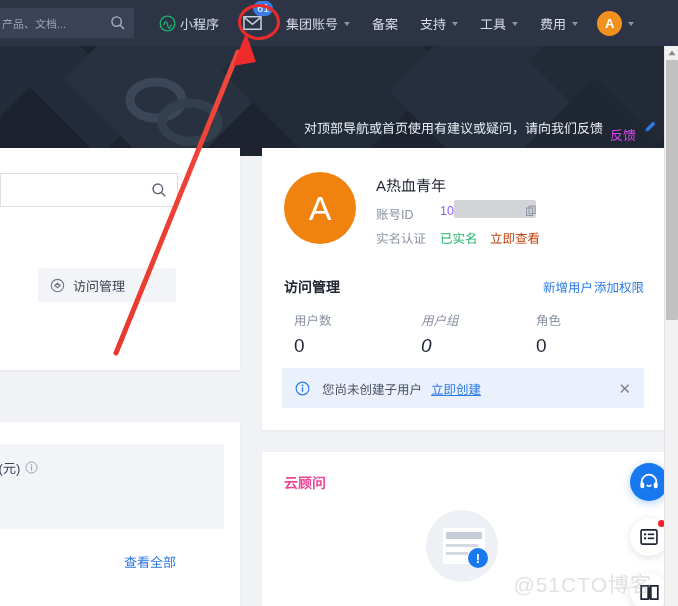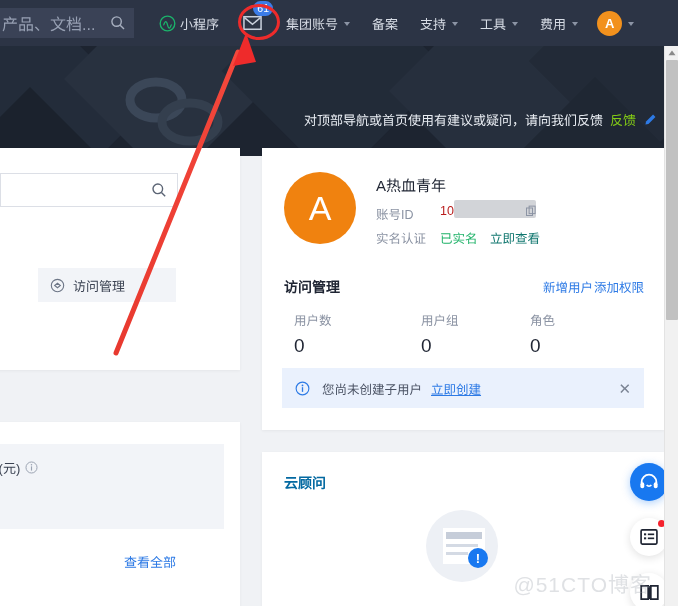--- a/index.html
+++ b/index.html
@@ -19,21 +19,21 @@
     display: flex; align-items: center;
     z-index: 40;
   }
   .search-box {
     width: 142px; height: 30px; margin-left: -8px;
     background: #3a4256;
     display: flex; align-items: center;
     padding: 0 8px 0 10px;
   }
   .search-box .ph {
-    flex: 1; color: #97a0b3; font-size: 16px; white-space: nowrap; overflow: hidden;
+    flex: 1; color: #97a0b3; font-size: 11px; white-space: nowrap; overflow: hidden;
   }
   .search-box .mag { width: 16px; height: 16px; flex: none; }
 
   .nav-items { display: flex; align-items: center; margin-left: 14px; gap: 0; }
   .nav-item {
     display: flex; align-items: center; gap: 4px;
     color: #d7dce5; font-size: 13px; white-space: nowrap;
     padding: 0 11px; height: 46px; cursor: pointer;
     position: relative;
   }
@@ -71,21 +71,21 @@
     position: absolute; top: 46px; left: 0; width: 675px; height: 110px;
     background: #1d2430;
     overflow: hidden;
   }
   .hero-shape { position: absolute; background: #262f3d; }
   .hero-text {
     position: absolute; right: 18px; top: 64px;
     display: flex; align-items: center; gap: 7px;
     color: #e9edf3; font-size: 13px; white-space: nowrap;
   }
-  .hero-text .link { color: #84cc16; cursor: pointer; }
+  .hero-text .link { color: #d946ef; cursor: pointer; margin-top: 15px; }
   .pencil { width: 14px; height: 14px; }
 
   
   .card { position: absolute; background: #fff; box-shadow: 0 1px 3px rgba(0,0,0,.05); }
 
   
   .card-left-top { left: -44px; top: 148px; width: 284px; height: 222px; }
   .l-search {
     position: absolute; left: 44px; top: 25px; width: 178px; height: 34px;
     border: 1px solid #dcdfe6; display: flex; align-items: center; justify-content: flex-end;
@@ -120,47 +120,47 @@
   .card-profile { left: 262px; top: 148px; width: 402px; height: 282px; }
   .avatar-big {
     position: absolute; left: 22px; top: 24px; width: 72px; height: 72px; border-radius: 50%;
     background: #f0820f; color: #fff; font-size: 34px;
     display: flex; align-items: center; justify-content: center;
   }
   .prof-name { position: absolute; left: 114px; top: 26px; font-size: 15px; color: #1f2533; }
   .row-label { position: absolute; color: #8b93a3; font-size: 12.5px; }
   .acct-label { left: 114px; top: 56px; }
   .real-label { left: 114px; top: 80px; }
-  .acct-val { position: absolute; left: 178px; top: 56px; font-size: 12.5px; color: #b91c1c; }
+  .acct-val { position: absolute; left: 178px; top: 56px; font-size: 12.5px; color: #8b5cf6; }
   .acct-redact {
     position: absolute; left: 192px; top: 52px; width: 82px; height: 18px;
     background: #d2d4d8; border-radius: 2px;
   }
   .copy-ico { position: absolute; left: 263px; top: 57px; width: 12px; height: 12px; }
   .verified { position: absolute; left: 178px; top: 80px; font-size: 12.5px; color: #21b36a; }
-  .view-now { position: absolute; left: 228px; top: 80px; font-size: 12.5px; color: #0f766e; cursor: pointer; }
+  .view-now { position: absolute; left: 228px; top: 80px; font-size: 12.5px; color: #c2410c; cursor: pointer; }
 
   .am-title { position: absolute; left: 22px; top: 128px; font-size: 14px; font-weight: bold; color: #1f2533; }
   .am-actions { position: absolute; right: 20px; top: 129px; display: flex; gap: 1px; }
   .am-actions span { color: #2d7ae5; font-size: 12.5px; cursor: pointer; }
   .stat { position: absolute; top: 162px; }
   .stat .k { font-size: 12.5px; color: #8b93a3; }
   .stat .v { font-size: 19px; color: #1f2533; margin-top: 6px; }
 
   .notice {
     position: absolute; left: 20px; top: 220px; width: 362px; height: 40px;
     background: #eaf1fd; display: flex; align-items: center; padding: 0 13px;
   }
   .notice .txt { font-size: 12.5px; color: #4b5364; margin-left: 12px; }
   .notice .create { font-size: 12.5px; color: #2d7ae5; margin-left: 9px; text-decoration: underline; cursor: pointer; }
   .notice .x { margin-left: auto; color: #7b8494; font-size: 15px; cursor: pointer; line-height: 1; }
 
   
   .card-advisor { left: 262px; top: 452px; width: 402px; height: 170px; }
-  .adv-title { position: absolute; left: 22px; top: 20px; font-size: 14px; font-weight: bold; color: #0369a1; }
+  .adv-title { position: absolute; left: 22px; top: 20px; font-size: 14px; font-weight: bold; color: #ec4899; }
   .empty-circle {
     position: absolute; left: 164px; top: 58px; width: 72px; height: 72px;
     border-radius: 50%; background: #edf0f5;
   }
   .doc-card {
     position: absolute; left: 17px; top: 18px; width: 42px; height: 36px; background: #fff;
   }
   .doc-top { position: absolute; left: 3px; top: 4px; width: 36px; height: 7px; background: #c6cdd9; }
   .doc-l1 { position: absolute; left: 3px; top: 16px; width: 32px; height: 3px; background: #d4dae4; }
   .doc-l2 { position: absolute; left: 3px; top: 24px; width: 22px; height: 3px; background: #d4dae4; }
@@ -272,25 +272,25 @@
     <div class="am-title">访问管理</div>
     <div class="am-actions">
       <span>新增用户</span>
       <span>添加权限</span>
     </div>
 
     <div class="stat" style="left:32px;">
       <div class="k">用户数</div>
       <div class="v">0</div>
     </div>
-    <div class="stat" style="left:159px;">
+    <div class="stat" style="left:159px;font-style:italic;">
       <div class="k">用户组</div>
       <div class="v">0</div>
     </div>
-    <div class="stat" style="left:268px;">
+    <div class="stat" style="left:274px;">
       <div class="k">角色</div>
       <div class="v">0</div>
     </div>
 
     <div class="notice">
       <svg width="15" height="15" viewBox="0 0 16 16">
         <circle cx="8" cy="8" r="6.8" fill="none" stroke="#2d7ae5" stroke-width="1.2"></circle>
         <circle cx="8" cy="4.7" r="0.95" fill="#2d7ae5"></circle>
         <rect x="7.3" y="6.6" width="1.4" height="5" fill="#2d7ae5"></rect>
       </svg>

